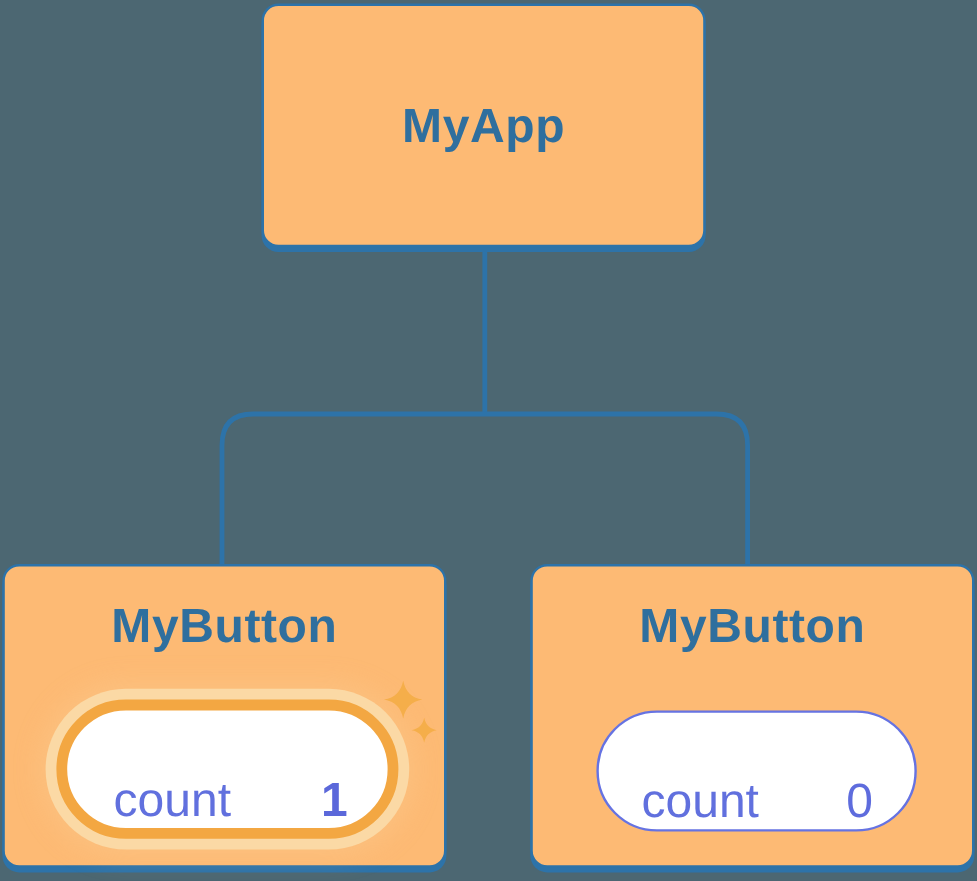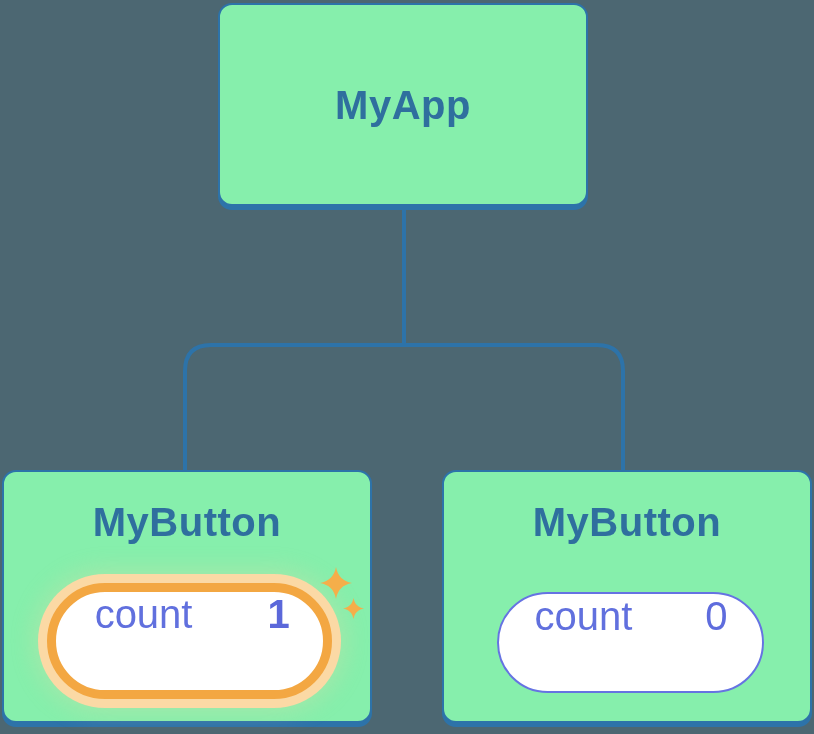--- a/index.html
+++ b/index.html
@@ -3,38 +3,38 @@
 <meta charset="utf-8">
 <style>
   html,body{margin:0;padding:0;background:#4C6772;}
   .stage{
     position:relative;width:814px;height:734px;overflow:hidden;
     background:#4C6772;
     font-family:"Liberation Sans","DejaVu Sans",sans-serif;
   }
   .connectors{position:absolute;left:0;top:0;z-index:0;}
   .card{
-    position:absolute;z-index:1;background:#86efac;
+    position:absolute;z-index:1;background:#fdba74;
     border:2px solid #2D73A9;border-radius:14px;
     box-shadow:0 4px 0 #2D73A9;box-sizing:border-box;
   }
   .card.app{left:218px;top:3px;width:370px;height:203px;
     display:flex;align-items:center;justify-content:center;}
   .card.child-left{left:2px;top:470px;width:370px;height:253px;}
   .card.child-right{left:442px;top:470px;width:370px;height:253px;}
   .node-title{
     color:#2F6F9E;font-size:40px;line-height:48px;font-weight:700;
     text-align:center;letter-spacing:0.5px;
   }
   .card.child-left .node-title,.card.child-right .node-title{
     position:absolute;left:0;right:0;top:26px;
   }
   .pill{
     position:absolute;box-sizing:border-box;background:#ffffff;
-    border-radius:999px;display:flex;align-items:flex-start;overflow:hidden;
+    border-radius:999px;display:flex;align-items:flex-end;overflow:hidden;
   }
   .pill .cell{display:flex;align-items:center;justify-content:center;font-size:40px;}
   .pill-highlight{
     left:43px;top:111px;width:285px;height:116px;
     border:9px solid #F3A742;
     box-shadow:0 0 0 9px #FBD9A5, 0 0 22px 14px rgba(251,217,165,0.25);
   }
   .pill-highlight .cell-label{flex:1.97;color:#6170DE;}
   .pill-highlight .divider{width:3px;background:#F3A742;}
   .pill-highlight .cell-value{flex:1;color:#5B68DA;font-weight:700;}

